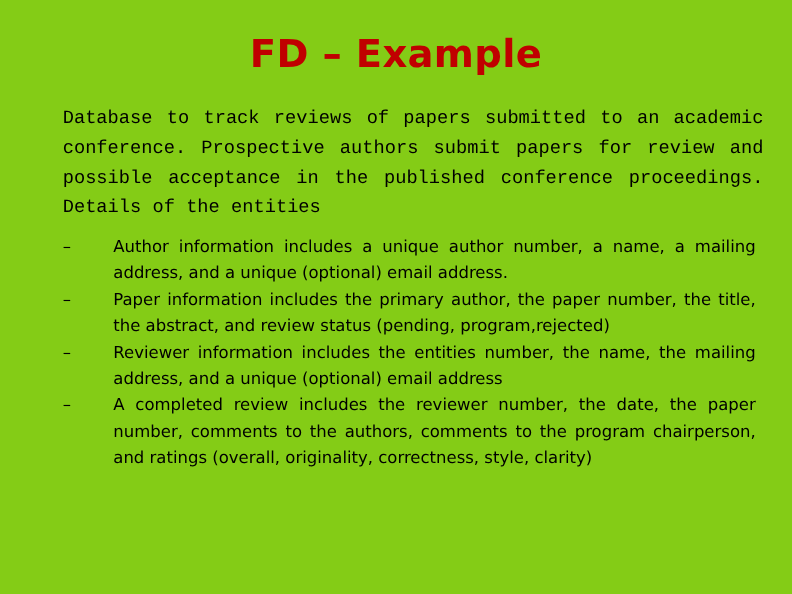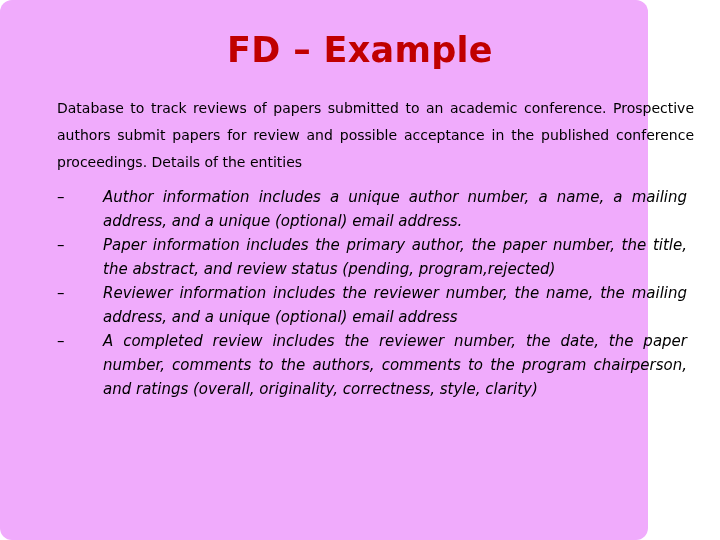--- a/index.html
+++ b/index.html
@@ -9,24 +9,23 @@
   }
   body {
     width: 720px;
     height: 540px;
     overflow: hidden;
     font-family: "DejaVu Sans", "Liberation Sans", sans-serif;
     color: #000000;
   }
   .slide {
     position: relative;
-    width: 648px;
+    width: 720px;
     height: 540px;
-    background: #f0abfc;
-    border-radius: 12px;
+    background: #84cc16;
   }
   .slide-title {
     position: absolute;
     left: 0;
     top: 28px;
     width: 720px;
     text-align: center;
     font-size: 35px;
     font-weight: bold;
     color: #c00000;
@@ -34,26 +33,27 @@
     line-height: 44px;
     white-space: nowrap;
   }
   .body-block {
     position: absolute;
     left: 57px;
     top: 95px;
     width: 637px;
   }
   .intro-paragraph {
-    font-size: 14px;
+    font-size: 17px;
     line-height: 27px;
     text-align: justify;
     text-justify: inter-word;
     margin: 0;
     color: #000000;
+    font-family: Liberation Mono, monospace;
   }
   .bullet-list {
     list-style: none;
     margin: 9px 0 0 0;
     padding: 0;
     width: 630px;
   }
   .bullet-item {
     position: relative;
     padding-left: 46px;
@@ -69,21 +69,20 @@
     left: 0;
     top: 0;
     width: 14px;
     text-align: left;
     font-size: 15px;
     line-height: 24px;
     color: #000000;
   }
   .bullet-text {
     display: block;
-    font-style: italic;
   }
 </style>
 </head>
 <body>
 
 <div class="slide">
 
   <div class="slide-title">FD – Example</div>
 
   <div class="body-block">
@@ -97,21 +96,21 @@
         <span class="bullet-text">Author information includes a unique author number, a name, a mailing address, and a unique (optional) email address.</span>
       </li>
 
       <li class="bullet-item">
         <span class="bullet-marker">–</span>
         <span class="bullet-text">Paper information includes the primary author, the paper number, the title, the abstract, and review status (pending, program,rejected)</span>
       </li>
 
       <li class="bullet-item">
         <span class="bullet-marker">–</span>
-        <span class="bullet-text">Reviewer information includes the reviewer number, the name, the mailing address, and a unique (optional) email address</span>
+        <span class="bullet-text">Reviewer information includes the entities number, the name, the mailing address, and a unique (optional) email address</span>
       </li>
 
       <li class="bullet-item">
         <span class="bullet-marker">–</span>
         <span class="bullet-text">A completed review includes the reviewer number, the date, the paper number, comments to the authors, comments to the program chairperson, and ratings (overall, originality, correctness, style, clarity)</span>
       </li>
 
     </ul>
   </div>
 </div>

